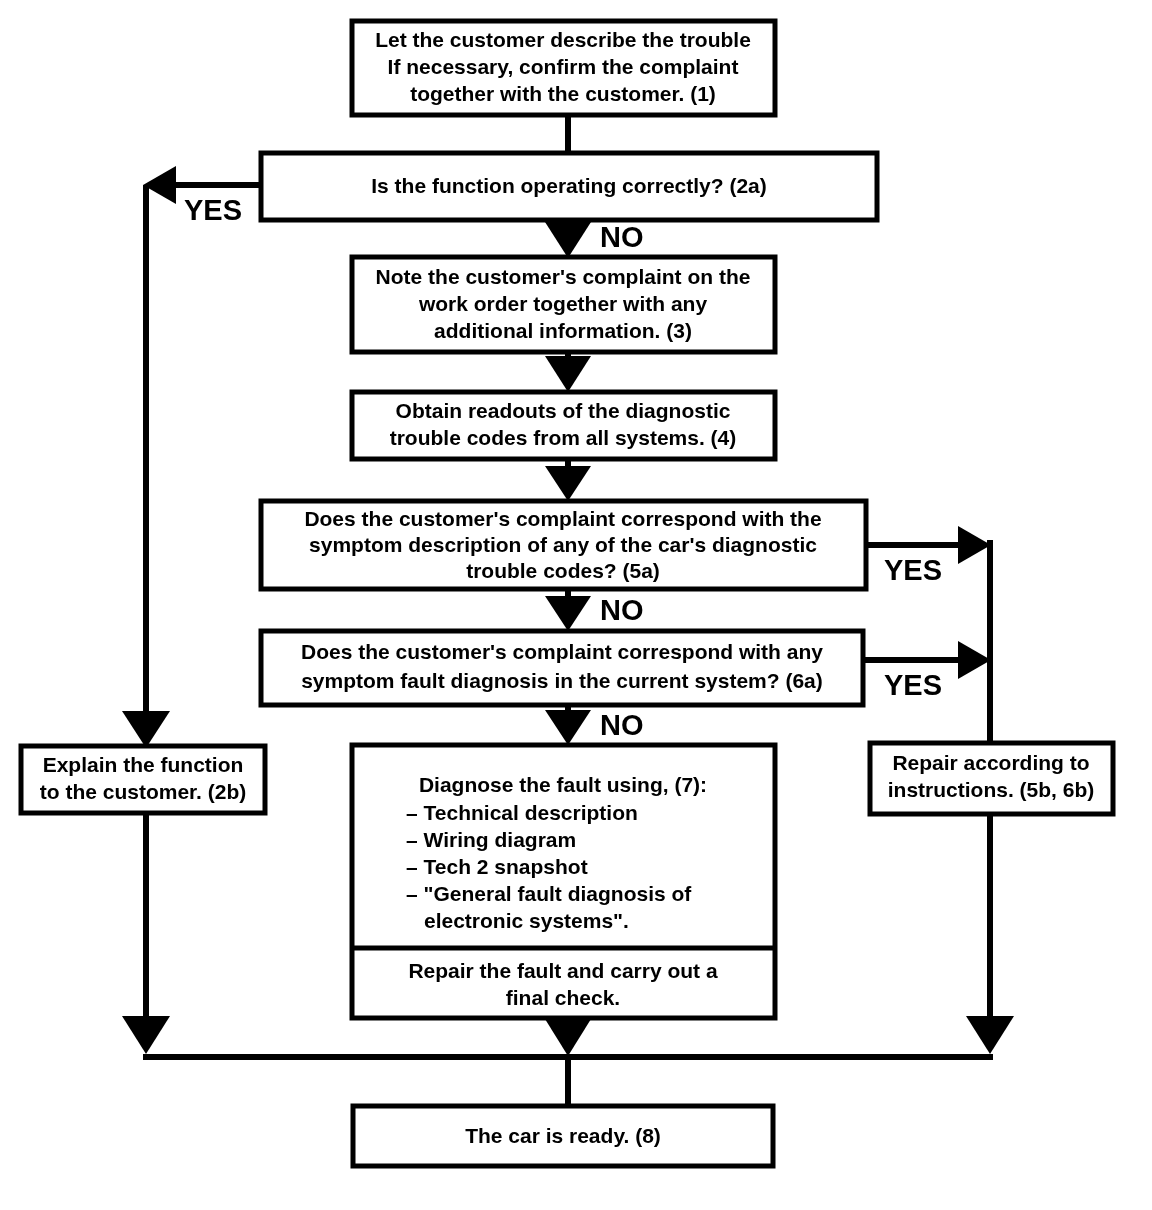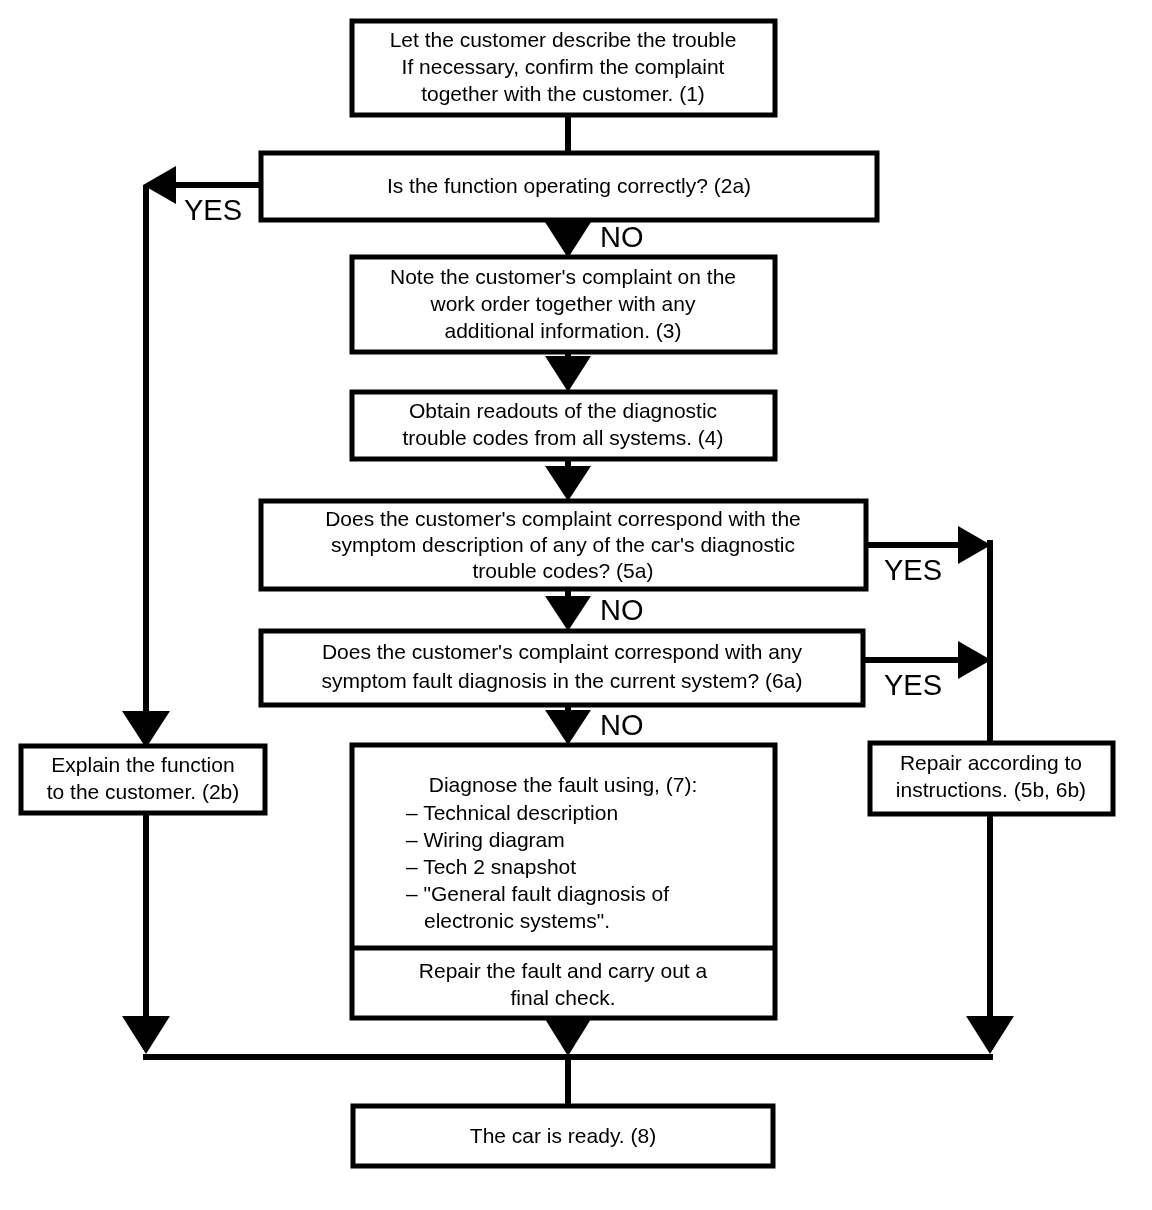--- a/index.html
+++ b/index.html
@@ -10,20 +10,21 @@
   body {
     width: 1152px;
     height: 1210px;
     font-family: "Liberation Sans", sans-serif;
     overflow: hidden;
   }
   #flow-root {
     position: relative;
     width: 1152px;
     height: 1210px;
+    font-weight: bold;
   }
   svg#flow-svg {
     position: absolute;
     top: 0;
     left: 0;
     width: 1152px;
     height: 1210px;
     display: block;
   }
   .box-rect {

